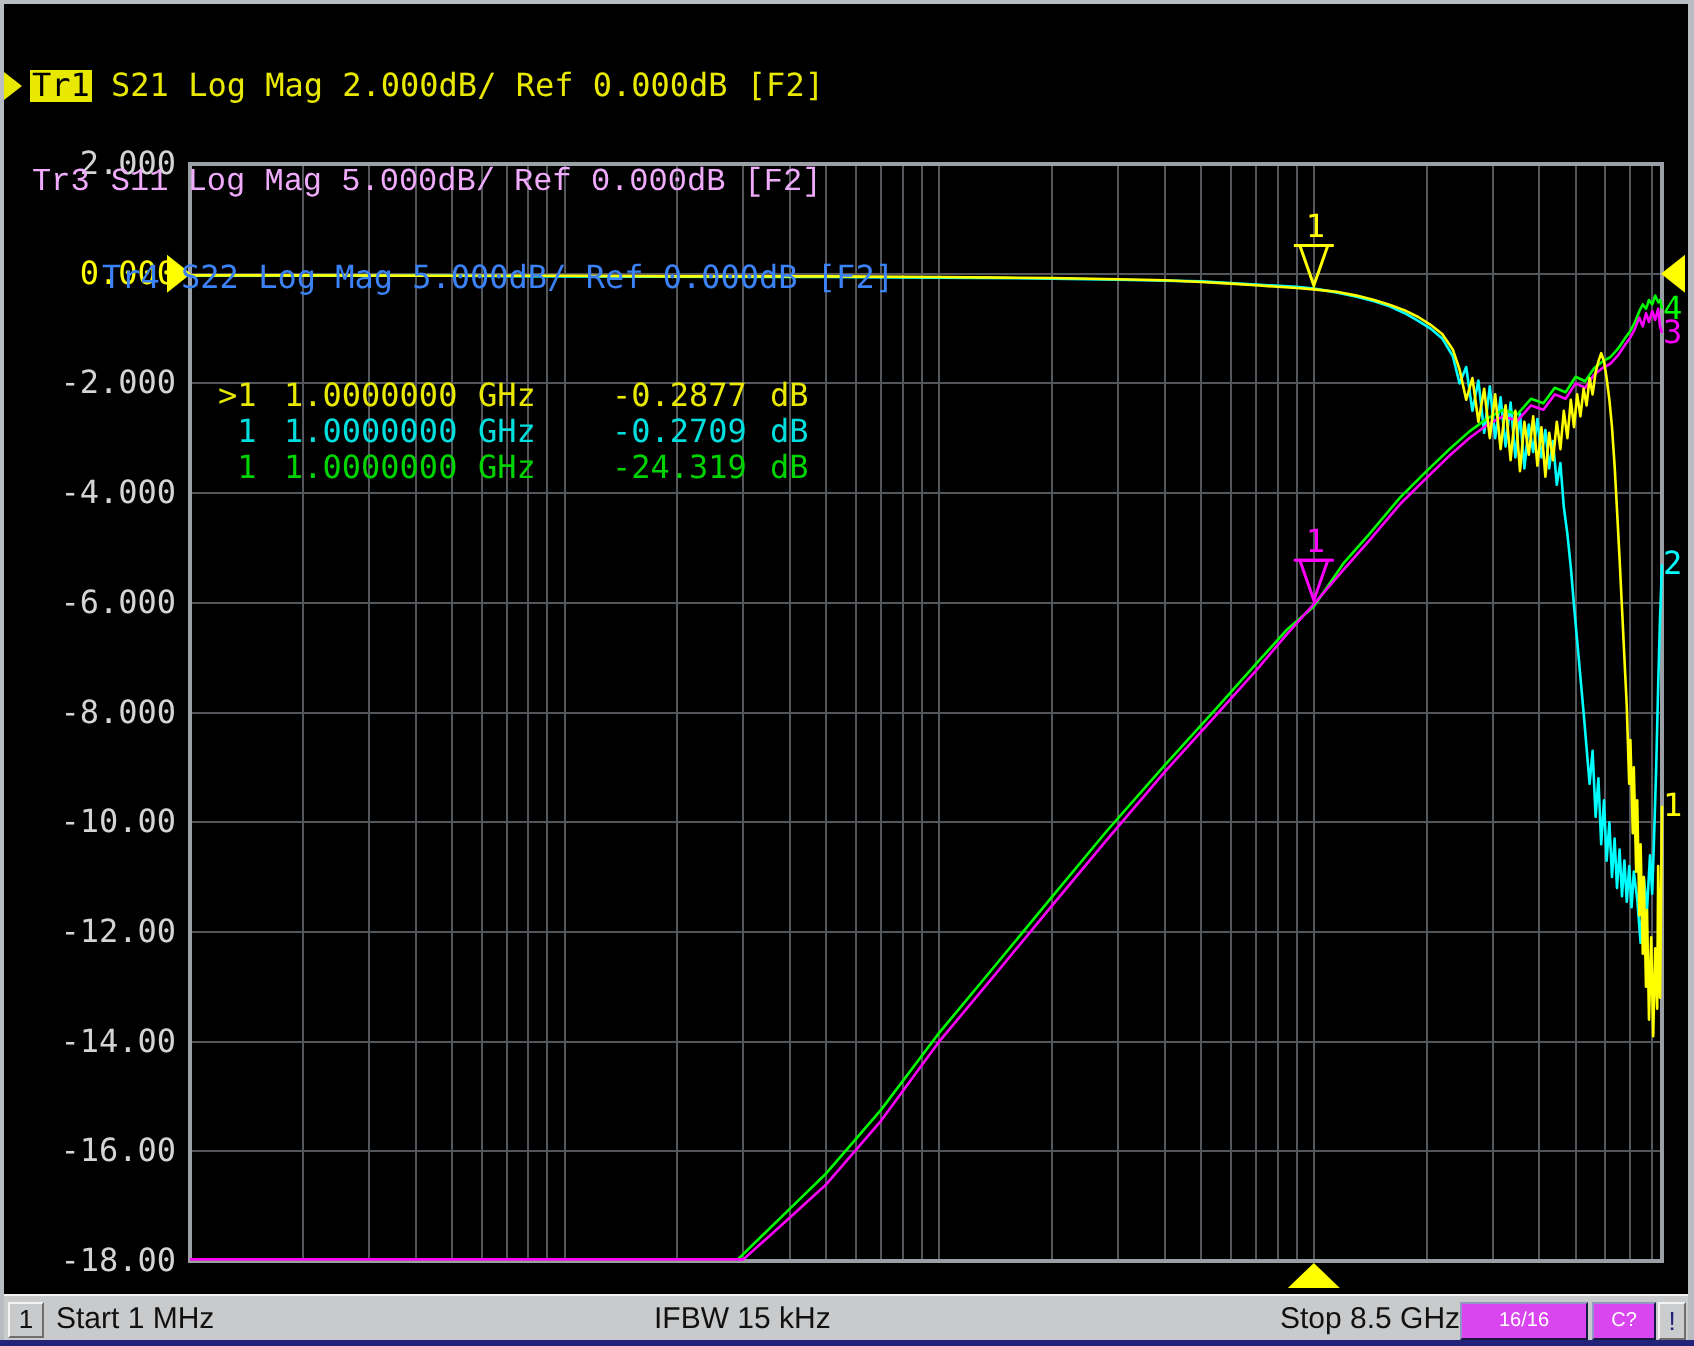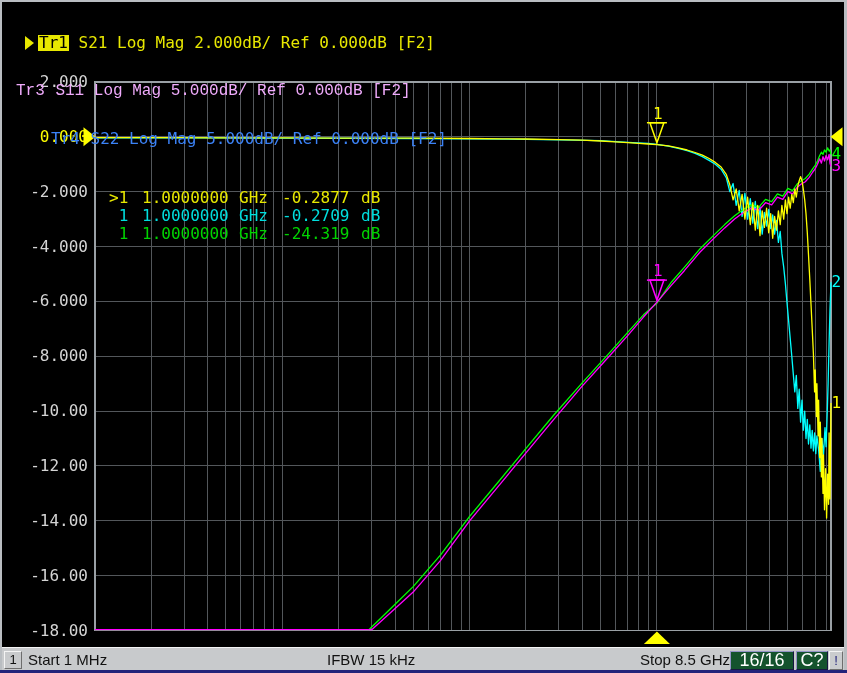--- a/index.html
+++ b/index.html
@@ -22,33 +22,33 @@
       border-left:9px solid currentColor;border-top:7px solid transparent;border-bottom:7px solid transparent;}
   .lg-badge{display:inline-block;padding:0 1px;}
   .lg-rest{white-space:pre;}
 
   
   .readout{position:absolute;left:109px;top:189px;font-size:16px;line-height:18px;}
   .mk-row{height:18px;white-space:pre;}
   .mk-flag{display:inline-block;width:33px;white-space:pre;}
   .mk-freq{display:inline-block;width:97px;}
   .mk-ghz{display:inline-block;width:43px;}
-  .mk-val{display:inline-block;width:79px;}
+  .mk-val{display:inline-block;width:79px;padding-left:24px;}
 
   
   .statusbar{position:absolute;left:2px;top:647px;width:842px;height:23px;background:#c8cacc;
       border-top:1px solid #f4f4f4;font-family:"Liberation Sans",sans-serif;font-size:15px;color:#111;}
   .statusbar span{position:absolute;top:3px;}
   .chbox{left:2px;top:2px;width:16px;height:16px;text-align:center;font-size:13px;line-height:16px;
       background:#c8cacc;border-top:1px solid #f4f4f4;border-left:1px solid #f4f4f4;
       border-right:1px solid #6e6e6e;border-bottom:1px solid #6e6e6e;}
   .sb-start{left:26px;}
   .sb-ifbw{left:325px;}
   .sb-stop{left:638px;}
-  .navybox{background:#14532d;color:#fff;text-align:center;font-size:18px;line-height:17px;height:17px;top:2px;
+  .navybox{background:#d946ef;color:#fff;text-align:center;font-size:10px;line-height:17px;height:17px;top:2px;
       border-top:1px solid #9393c6;border-left:1px solid #9393c6;
       border-right:1px solid #17173f;border-bottom:1px solid #17173f;}
   .box-sweep{left:728px;width:62px;}
   .box-corr{left:794px;width:30px;}
   .box-alert{left:827px;width:12px;height:17px;top:2px;text-align:center;font-size:13px;line-height:17px;
       background:#caccce;color:#23237a;border-top:1px solid #f4f4f4;border-left:1px solid #f4f4f4;
       border-right:1px solid #6e6e6e;border-bottom:1px solid #6e6e6e;}
 </style>
 </head>
 <body>
@@ -132,21 +132,21 @@
       </g>
       <g stroke="#ff00ff" fill="none" stroke-width="1.5">
         <line x1="646.9151436235901" y1="280.11305" x2="666.9151436235901" y2="280.11305"></line>
         <path d="M 649.9151436235901,280.11305 L 663.9151436235901,280.11305 L 656.9151436235901,300.11305 Z"></path>
         <text x="652.9151436235901" y="276.11305" fill="#ff00ff" stroke="none" font-family="DejaVu Sans Mono, monospace" font-size="16">1</text>
       </g>
       <polygon points="643.9151436235901,644 669.9151436235901,644 656.9151436235901,631.5" fill="#ffff00"></polygon>
     </svg>
 
   <div class="legend">
-    <div class="lg-row active" style="color: rgb(232, 232, 0); margin-left: 23px;"><span class="lg-arrow"></span><span class="lg-badge" style="background: rgb(232, 232, 0); color: rgb(0, 0, 0);">Tr1</span><span class="lg-rest"> S21 Log Mag 2.000dB/ Ref 0.000dB [F2]</span></div>
+    <div class="lg-row active" style="color: rgb(232, 232, 0);"><span class="lg-arrow"></span><span class="lg-badge" style="background: rgb(232, 232, 0); color: rgb(0, 0, 0);">Tr1</span><span class="lg-rest"> S21 Log Mag 2.000dB/ Ref 0.000dB [F2]</span></div>
     <div class="lg-row" style="color: #f0abfc; font-family: Liberation Mono, monospace;"><span class="lg-arrow"></span><span class="lg-badge">Tr3</span><span class="lg-rest"> S11 Log Mag 5.000dB/ Ref 0.000dB [F2]</span></div>
     <div class="lg-row" style="color: #3b82f6; padding-left: 35px;"><span class="lg-arrow"></span><span class="lg-badge">Tr4</span><span class="lg-rest"> S22 Log Mag 5.000dB/ Ref 0.000dB [F2]</span></div>
   </div>
 
   <div class="readout">
     <div class="mk-row" style="color: rgb(232, 232, 0);"><span class="mk-flag">&gt;1</span><span class="mk-freq">1.0000000</span><span class="mk-ghz">GHz</span><span class="mk-val">-0.2877</span><span class="mk-db">dB</span></div>
     <div class="mk-row" style="color: rgb(0, 222, 222);"><span class="mk-flag"> 1</span><span class="mk-freq">1.0000000</span><span class="mk-ghz">GHz</span><span class="mk-val">-0.2709</span><span class="mk-db">dB</span></div>
     <div class="mk-row" style="color: rgb(0, 212, 0);"><span class="mk-flag"> 1</span><span class="mk-freq">1.0000000</span><span class="mk-ghz">GHz</span><span class="mk-val">-24.319</span><span class="mk-db">dB</span></div>
   </div>
 

